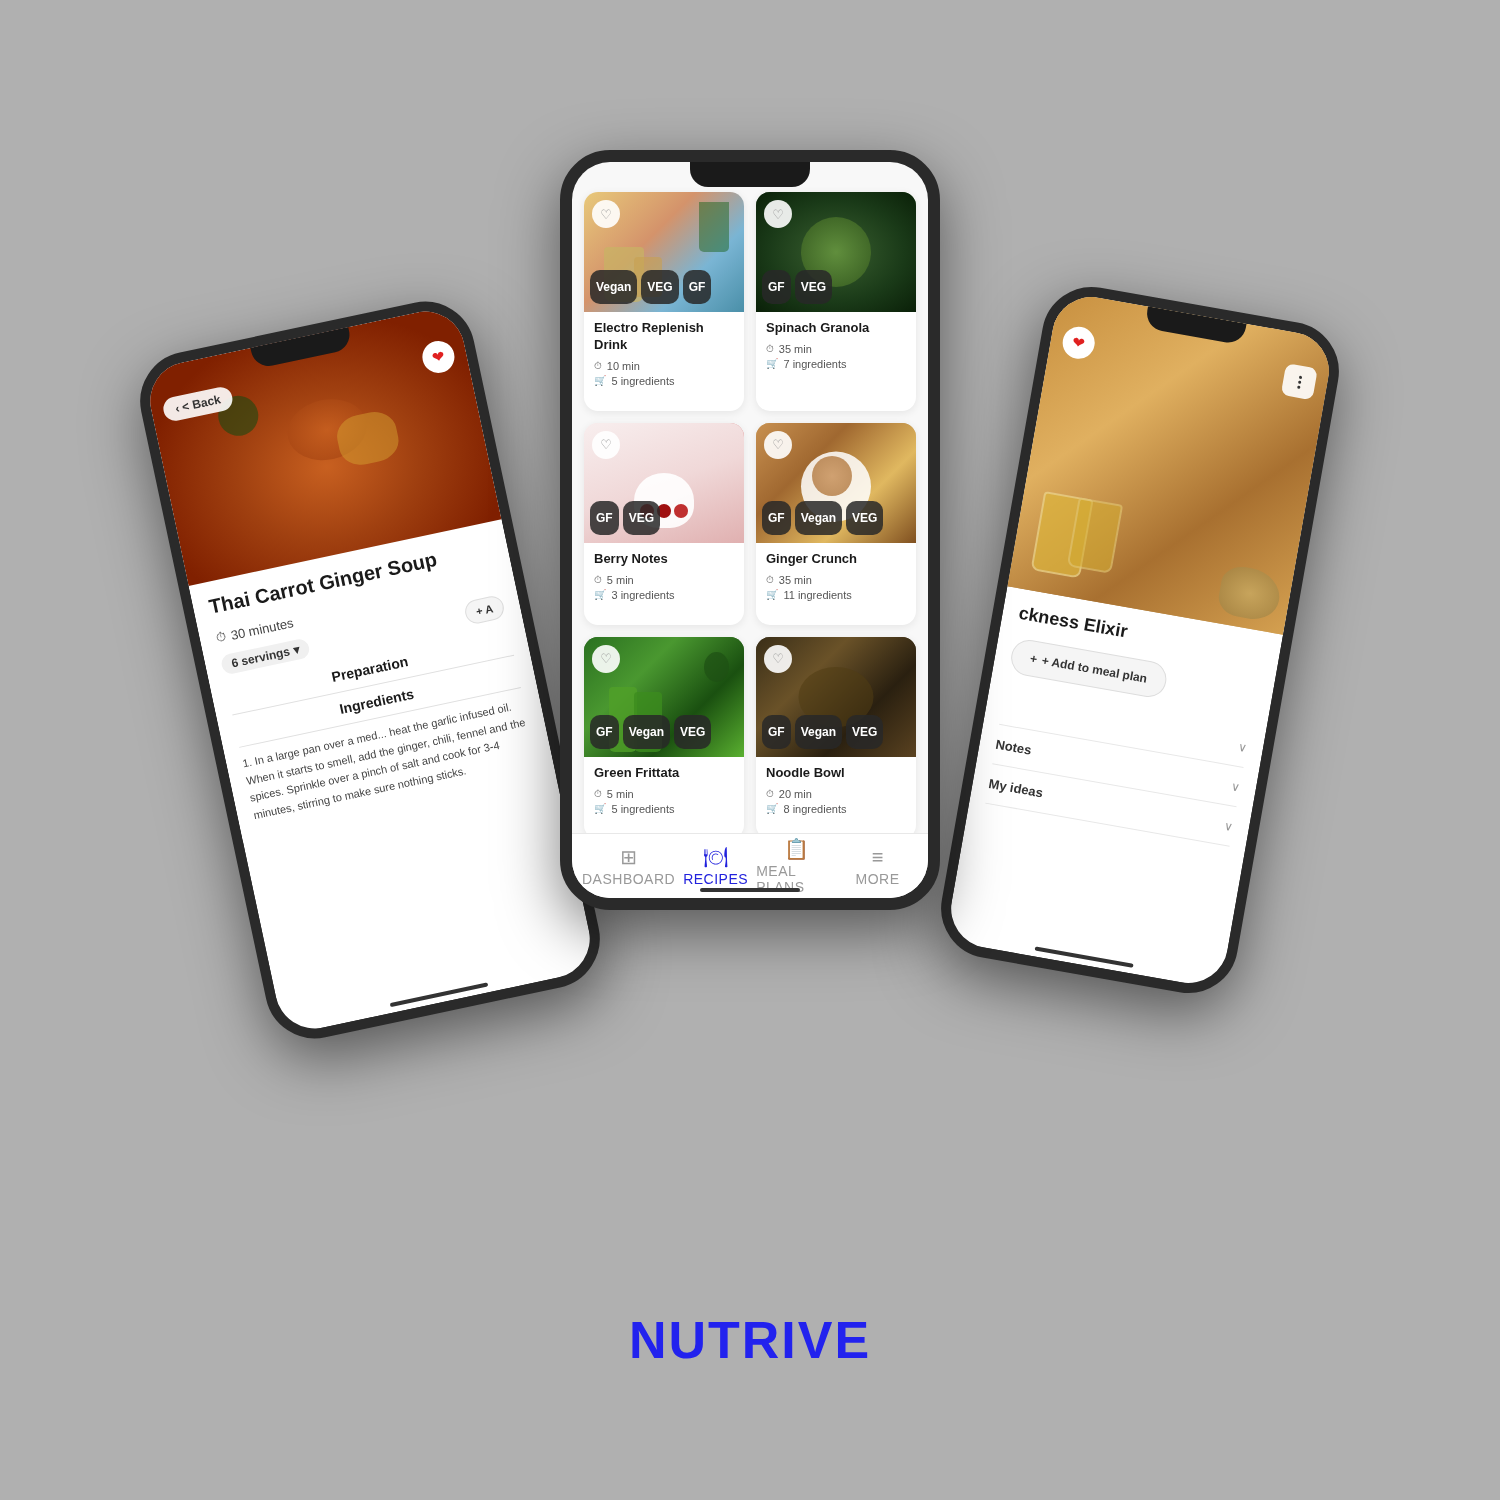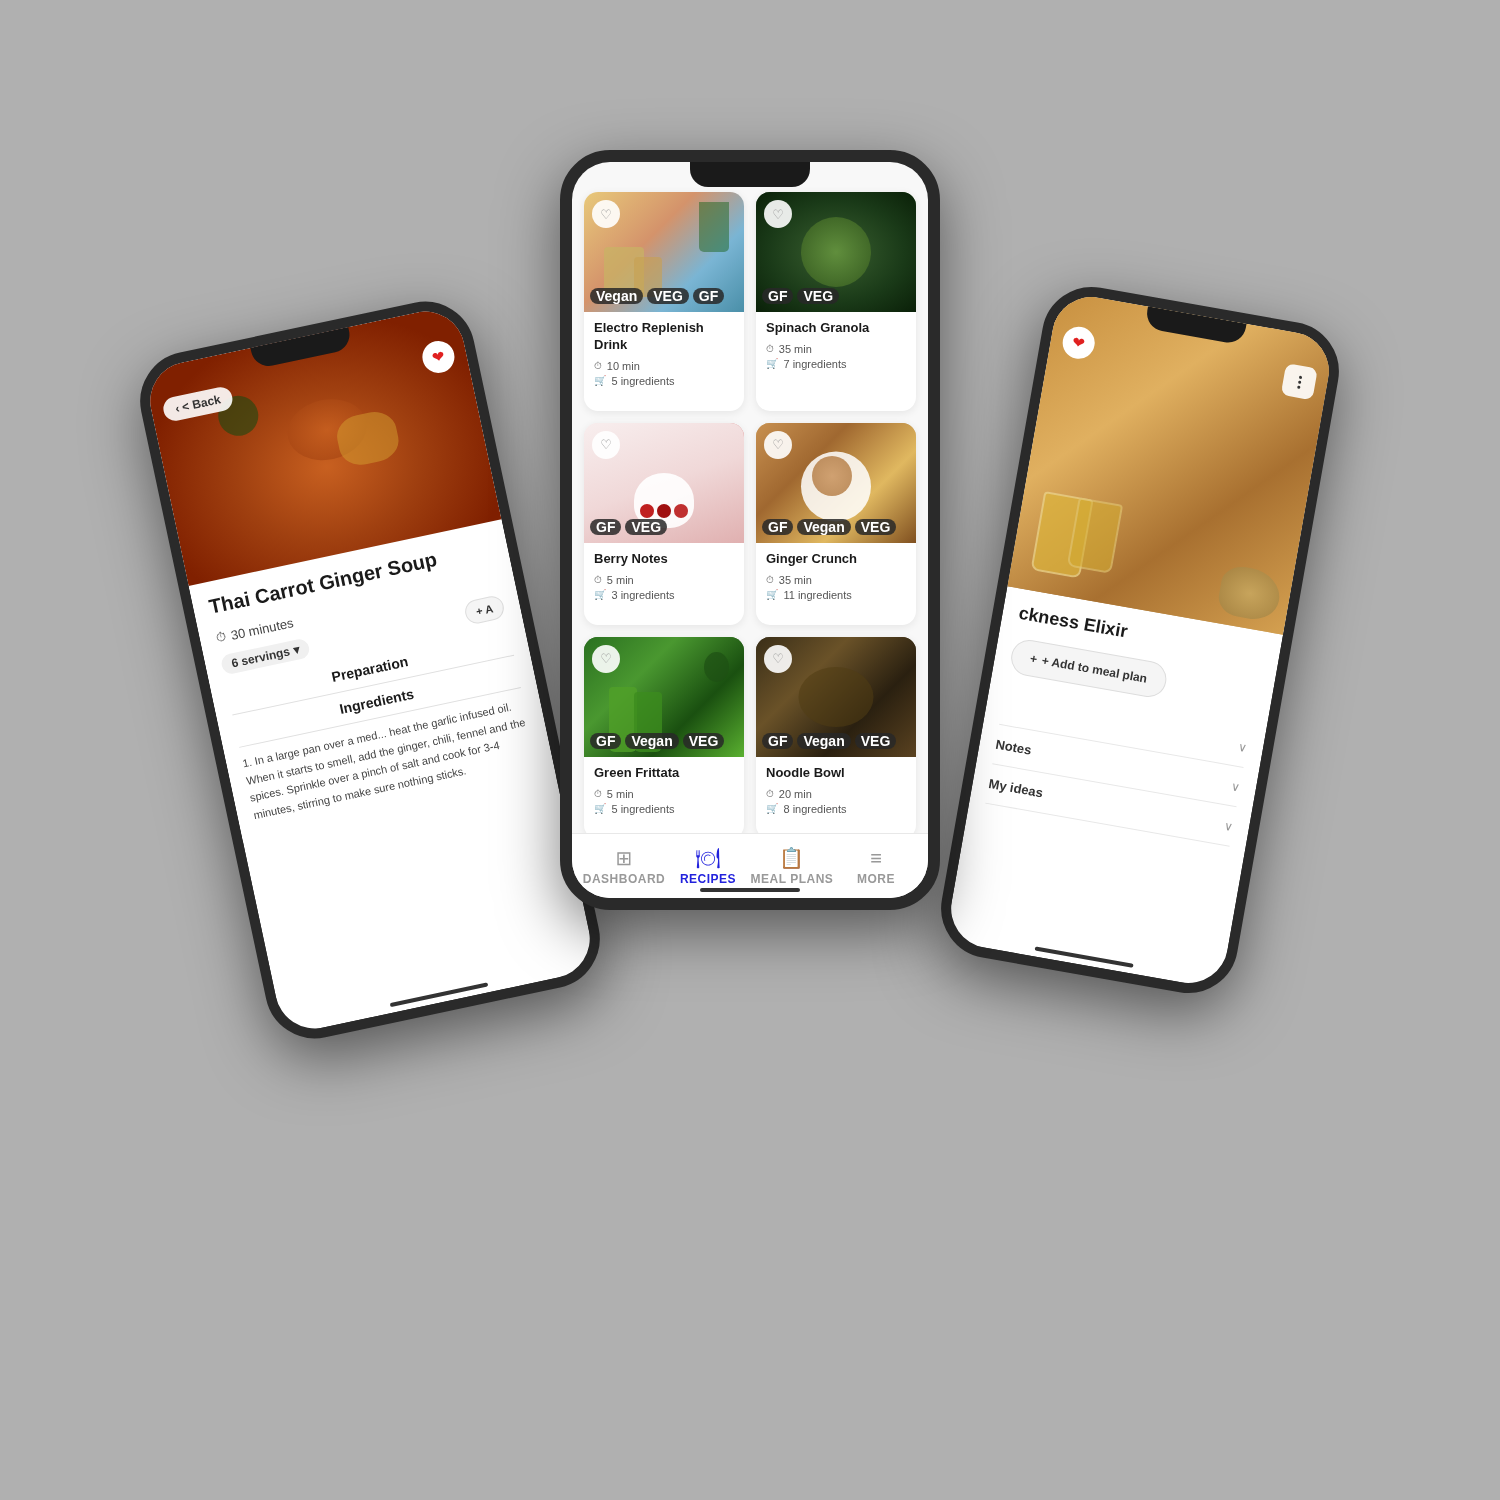--- a/index.html
+++ b/index.html
@@ -164,22 +164,22 @@
       bottom: 8px;
       left: 6px;
       display: flex;
       gap: 4px;
       flex-wrap: wrap;
     }
 
     .tag {
       background: rgba(40,40,40,0.85);
       color: #fff;
-      font-size: 14px;
-      padding: 0 6px;
+      font-size: 12px;
+      padding: 10px 6px;
       border-radius: 10px;
       font-weight: 600;
     }
 
     .recipe-info {
       padding: 8px 10px 24px;
     }
 
     .recipe-name {
       font-size: 13px;
@@ -231,23 +231,23 @@
       gap: 2px;
       flex: 1;
     }
 
     .nav-icon {
       font-size: 20px;
       color: #999;
     }
 
     .nav-label {
-      font-size: 12px;
+      font-size: 14px;
       color: #999;
-      font-weight: 700;
+      font-weight: 400;
       letter-spacing: 0.5px;
       text-transform: uppercase;
     }
 
     .nav-item.active .nav-icon { color: #2222dd; }
     .nav-item.active .nav-label { color: #2222dd; }
 
     
     .detail-screen {
       background: #fff;
@@ -807,14 +807,15 @@
         <div class="collapsible-item">
           <span class="collapsible-label">My ideas</span>
           <span class="chevron">∨</span>
         </div>
 
       </div>
     </div>
     <div class="home-indicator"></div>
   </div>
 
+  <div class="app-title">NUTRIVE</div>
 
 </div>
 
 </body></html>

